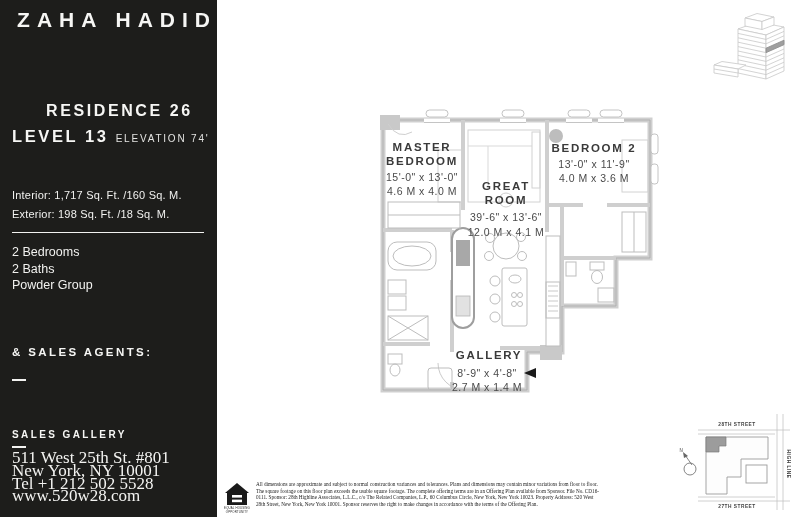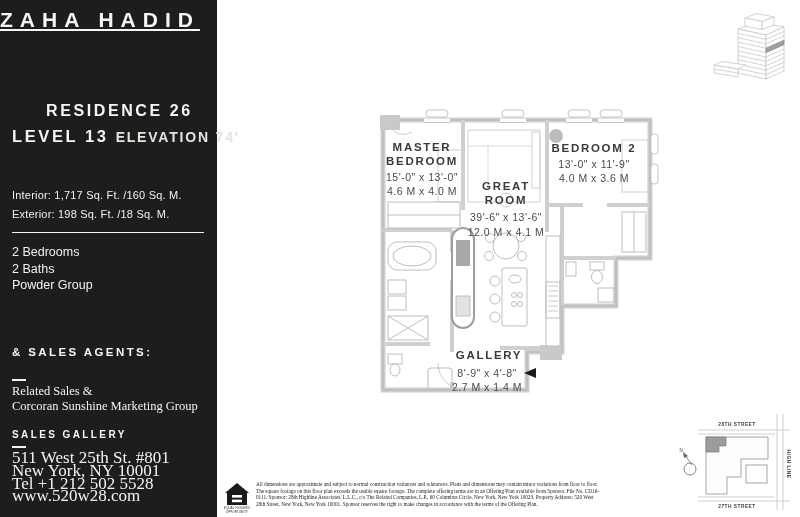--- a/index.html
+++ b/index.html
@@ -1,25 +1,25 @@
 <!DOCTYPE html>
 <html><head>
 <meta charset="utf-8">
 <style>
   html,body{margin:0;padding:0;background:#ffffff;}
   #page{position:relative;width:800px;height:517px;background:#ffffff;overflow:hidden;
         font-family:"Liberation Sans",sans-serif;}
   
   #sidebar{position:absolute;left:0;top:0;width:217px;height:517px;background:#1d1d1b;color:#f6f6f4;}
-  .brand{position:absolute;left:0;top:8px;width:217px;text-align:left;text-decoration:underline;}
+  .brand{position:absolute;left:0;top:8px;width:217px;text-align:right;}
   .brand-name{font-size:21px;font-weight:bold;letter-spacing:7px;white-space:nowrap;}
   .brand-sub{margin-top:6px;font-size:9.5px;font-weight:bold;letter-spacing:4.5px;color:#e9e9e7;}
   .res-title{position:absolute;left:12px;top:102px;font-size:16px;font-weight:bold;letter-spacing:2.6px;margin-left:34px;}
   .res-level{position:absolute;left:12px;top:127px;font-size:16.5px;font-weight:bold;letter-spacing:2.6px;white-space:nowrap;}
-  .res-elev{font-size:14px;font-weight:bold;letter-spacing:1.8px;margin-left:7px;color:#e4e4e2;}
+  .res-elev{font-size:10px;font-weight:normal;letter-spacing:1.8px;margin-left:7px;color:#e4e4e2;}
   .area-lines{position:absolute;left:12px;top:186px;font-size:11px;line-height:19px;letter-spacing:.2px;color:#f1f1ef;}
   .sep{position:absolute;left:12px;top:232px;width:192px;height:1px;background:#f2f2f0;}
   .features{position:absolute;left:12px;top:244px;font-size:12.5px;line-height:16.5px;color:#f1f1ef;}
   .agents-h{position:absolute;left:12px;top:345px;font-size:11.5px;font-weight:bold;letter-spacing:2.4px;line-height:15px;}
   .dash1{position:absolute;left:12px;top:379px;width:14px;height:2px;background:#f2f2f0;}
   .agents-n{position:absolute;left:12px;top:384px;font-family:"Liberation Serif",serif;font-size:12.5px;line-height:15px;color:#f3f3f1;}
   .gal-h{position:absolute;left:12px;top:429px;font-size:10px;font-weight:bold;letter-spacing:2.4px;}
   .dash2{position:absolute;left:12px;top:446px;width:14px;height:2px;background:#f2f2f0;}
   .gal-addr{position:absolute;left:12px;top:452px;font-family:"Liberation Serif",serif;font-size:17px;line-height:12.8px;color:#f3f3f1;}
   .gal-addr div{margin:0 0 0 0;}
@@ -59,24 +59,20 @@
     <div class="features">
       <div>2 Bedrooms</div>
       <div>2 Baths</div>
       <div>Powder Group</div>
     </div>
 
     <div class="agents-h">
       <div>&amp; SALES AGENTS:</div>
     </div>
     <div class="dash1"></div>
-    <div class="agents-n">
-      <div>Related Sales &amp;</div>
-      <div>Corcoran Sunshine Marketing Group</div>
-    </div>
 
     <div class="gal-h">SALES GALLERY</div>
     <div class="dash2"></div>
     <div class="gal-addr">
       <div>511 West 25th St. #801</div>
       <div>New York, NY  10001</div>
       <div>Tel +1 212 502 5528</div>
       <div>www.520w28.com</div>
     </div>
   </div>

